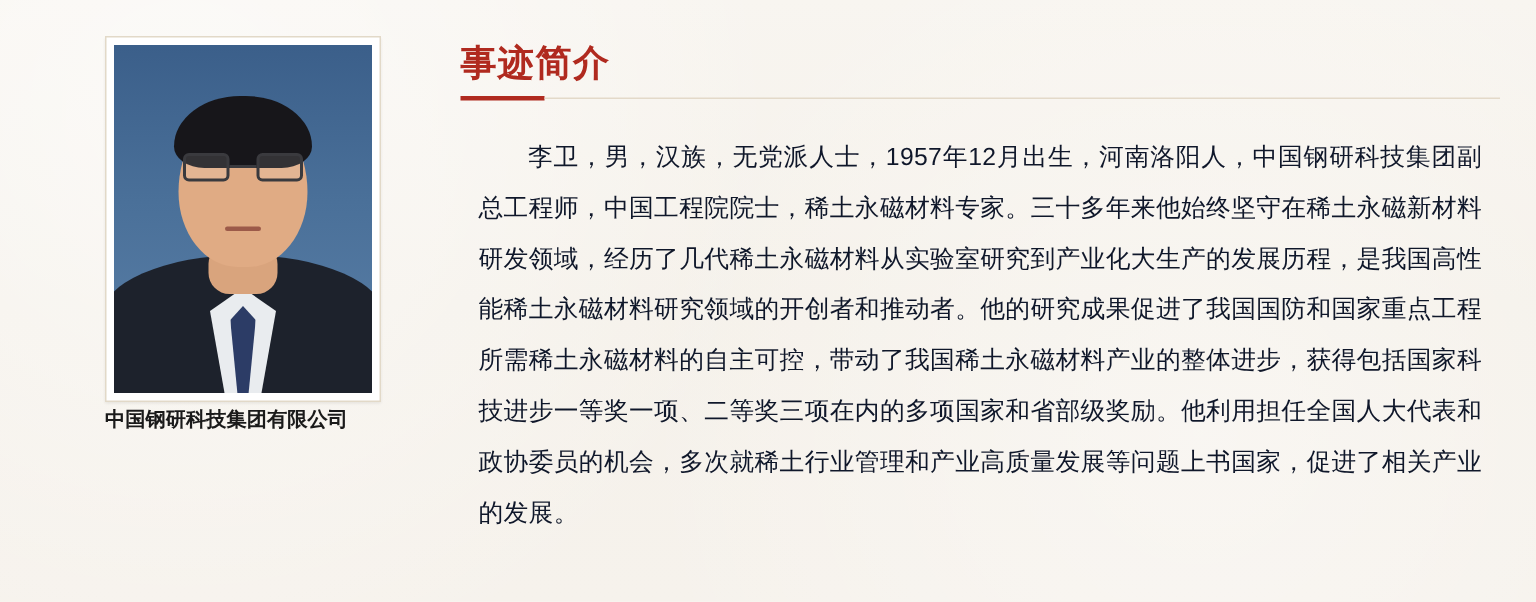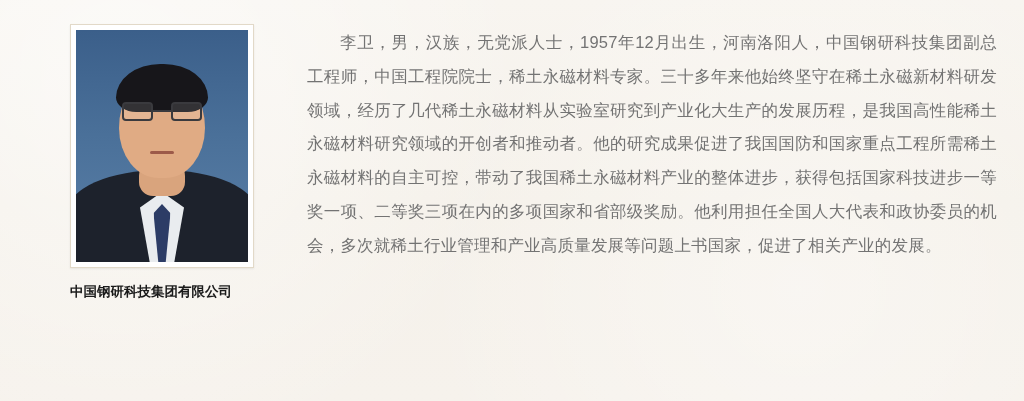--- a/index.html
+++ b/index.html
@@ -147,21 +147,21 @@
     position: absolute;
     left: 50%;
     bottom: 108px;
     transform: translateX(-50%);
     width: 24px;
     height: 3px;
     background: #9c5a49;
     border-radius: 2px;
   }
   .profile-meta {
-    margin-top: 12px;
+    margin-top: 0;
     font-size: 13.5px;
     line-height: 1.85;
     color: #1a1a1a;
     font-weight: bold;
     width: 180px;
   }
   .profile-meta .org {
     margin: 0 0 2px 0;
   }
   .profile-meta .role {
@@ -194,24 +194,24 @@
   }
   .heading-rule-long {
     position: absolute;
     left: 56px;
     bottom: 1px;
     right: 0;
     height: 1px;
     background: #e3d9c9;
   }
   .bio {
-    margin: 0;
+    margin: 12px;
     font-size: 16.5px;
     line-height: 2.05;
-    color: #737373;
+    color: #0f172a;
     text-align: justify;
     text-indent: 2em;
     letter-spacing: 0.2px;
     max-width: 690px;
   }
 </style>
 </head>
 <body>
 
 <div class="page-bg"></div>
@@ -234,16 +234,21 @@
           <div class="lens r"></div>
         </div>
       </div>
     </div>
     <div class="profile-meta">
       <p class="org">中国钢研科技集团有限公司</p>
     </div>
   </div>
 
   <div class="content">
+    <h2 class="section-heading">
+      <span class="t1">事迹</span><span class="t2">简介</span>
+      <span class="heading-rule"></span>
+      <span class="heading-rule-long"></span>
+    </h2>
     <p class="bio">李卫，男，汉族，无党派人士，1957年12月出生，河南洛阳人，中国钢研科技集团副总工程师，中国工程院院士，稀土永磁材料专家。三十多年来他始终坚守在稀土永磁新材料研发领域，经历了几代稀土永磁材料从实验室研究到产业化大生产的发展历程，是我国高性能稀土永磁材料研究领域的开创者和推动者。他的研究成果促进了我国国防和国家重点工程所需稀土永磁材料的自主可控，带动了我国稀土永磁材料产业的整体进步，获得包括国家科技进步一等奖一项、二等奖三项在内的多项国家和省部级奖励。他利用担任全国人大代表和政协委员的机会，多次就稀土行业管理和产业高质量发展等问题上书国家，促进了相关产业的发展。</p>
   </div>
 
 </div>
 
 </body></html>

